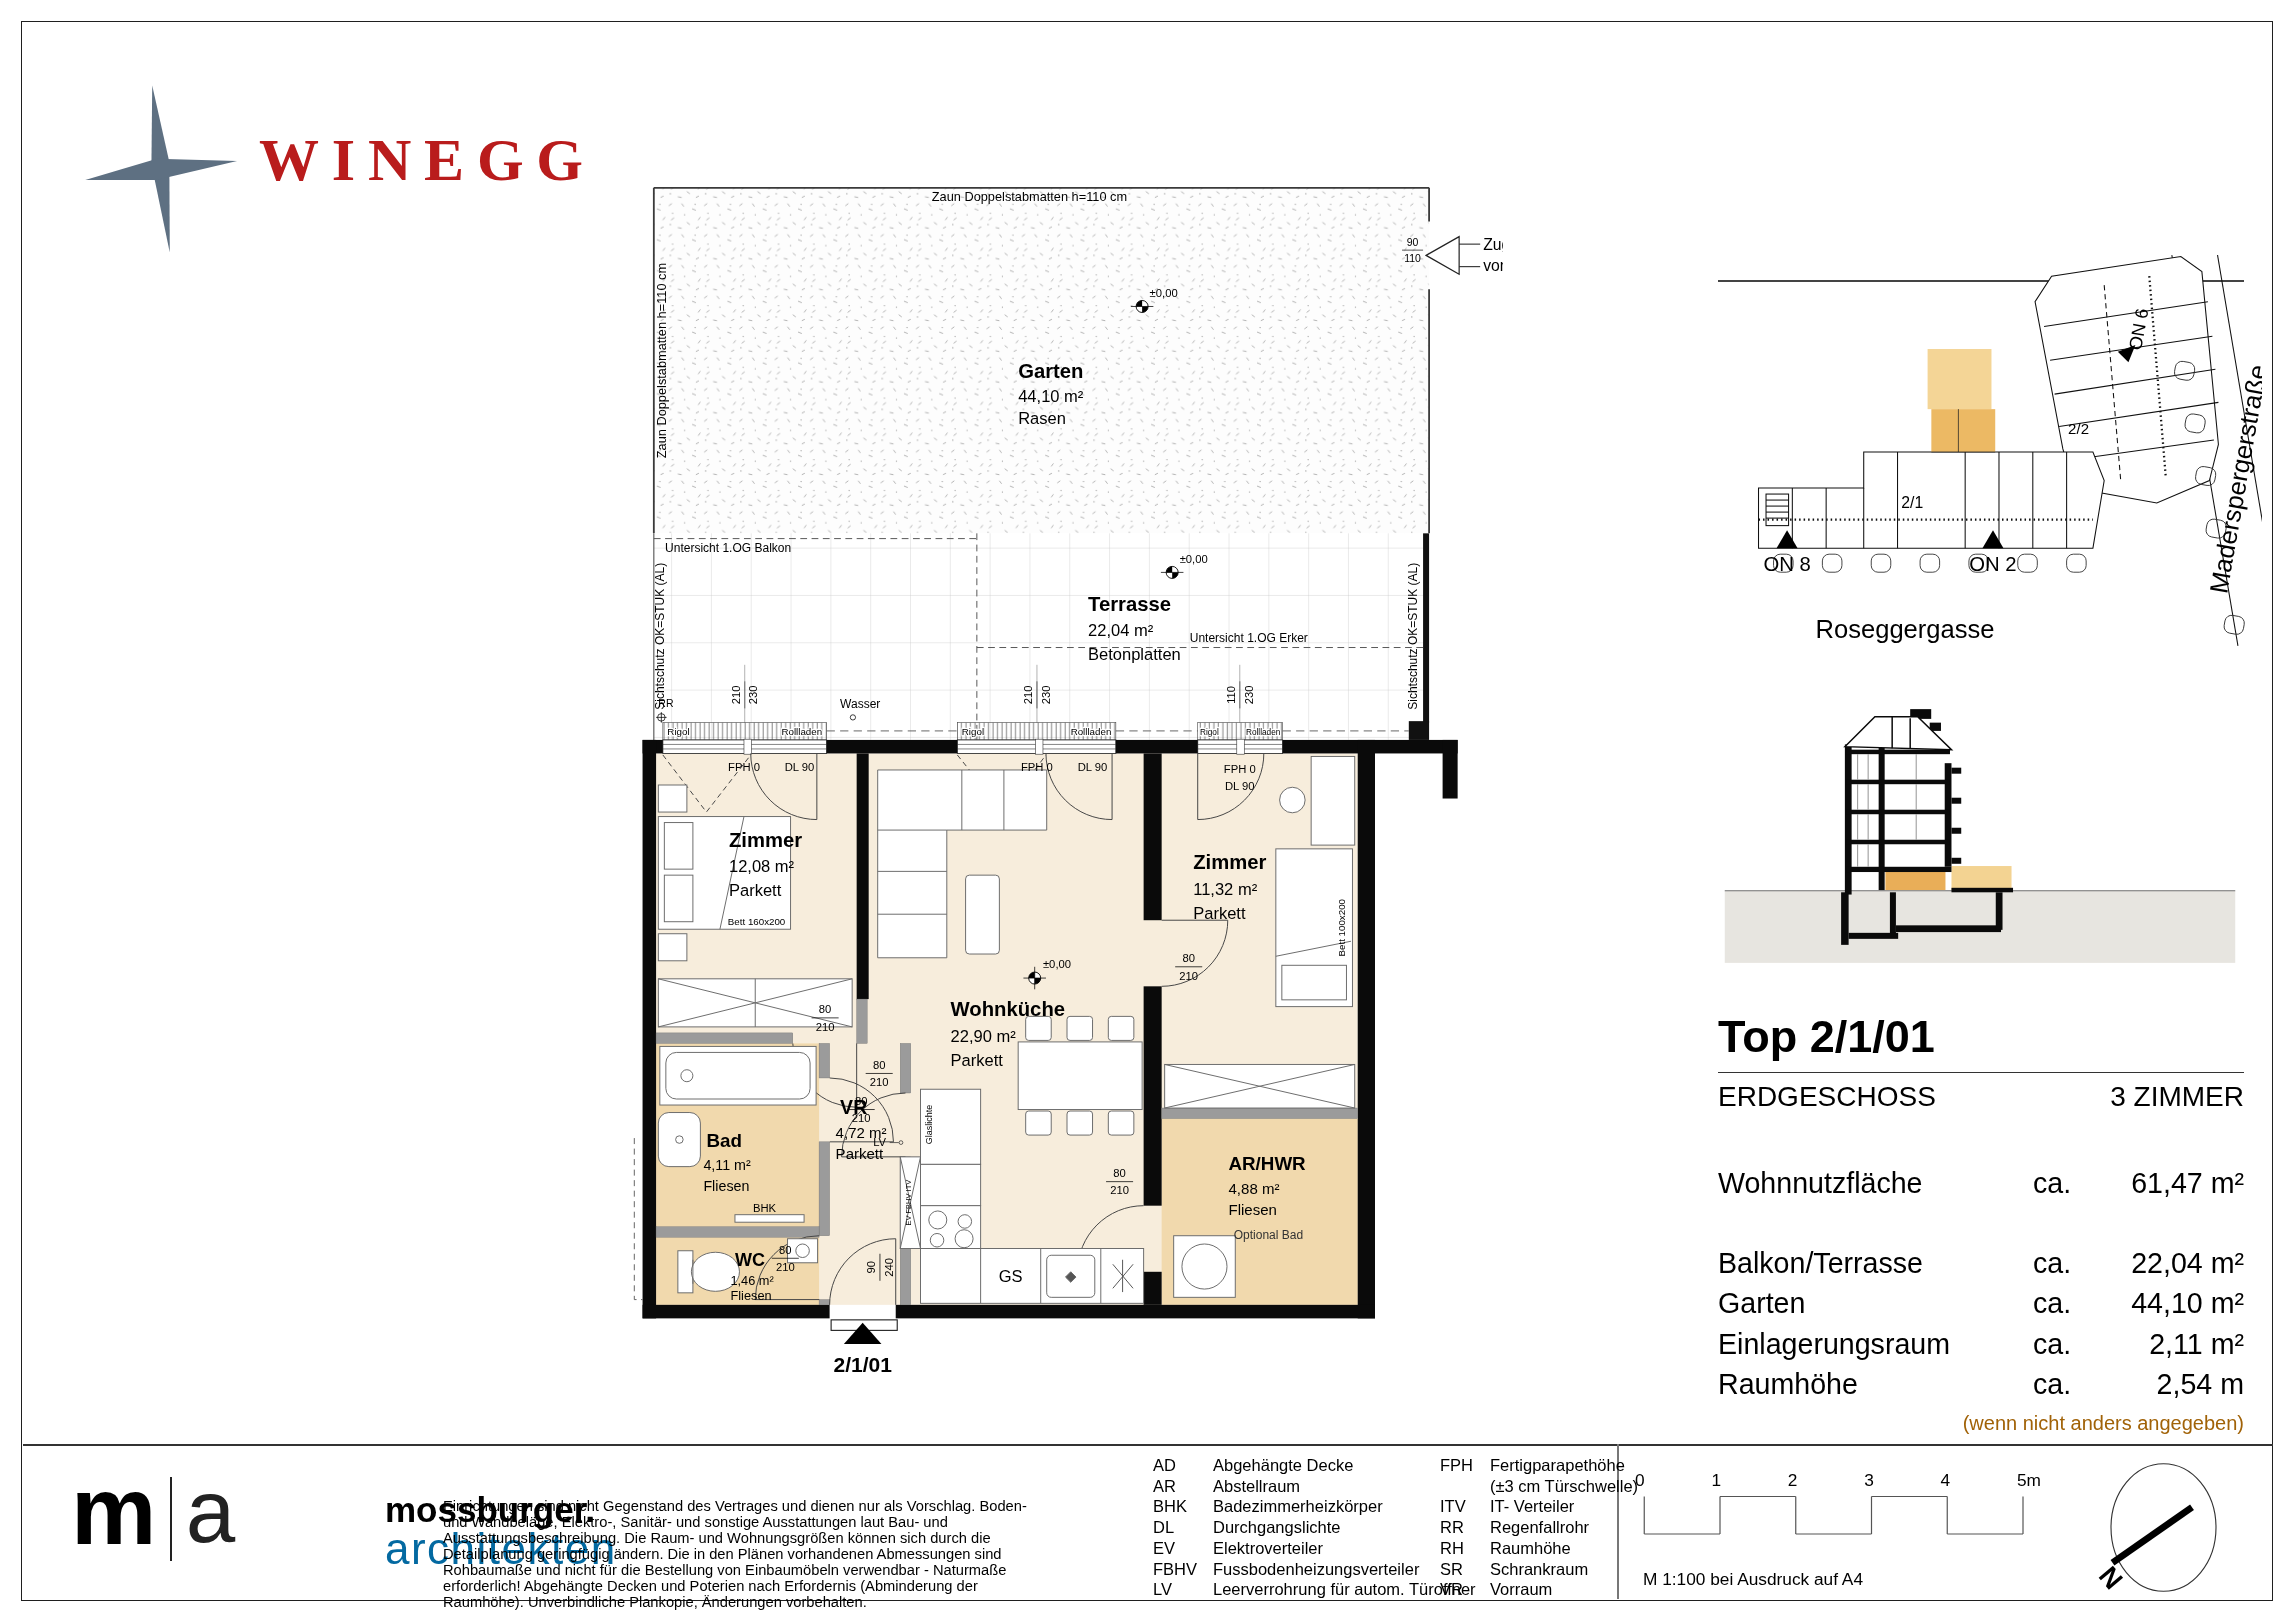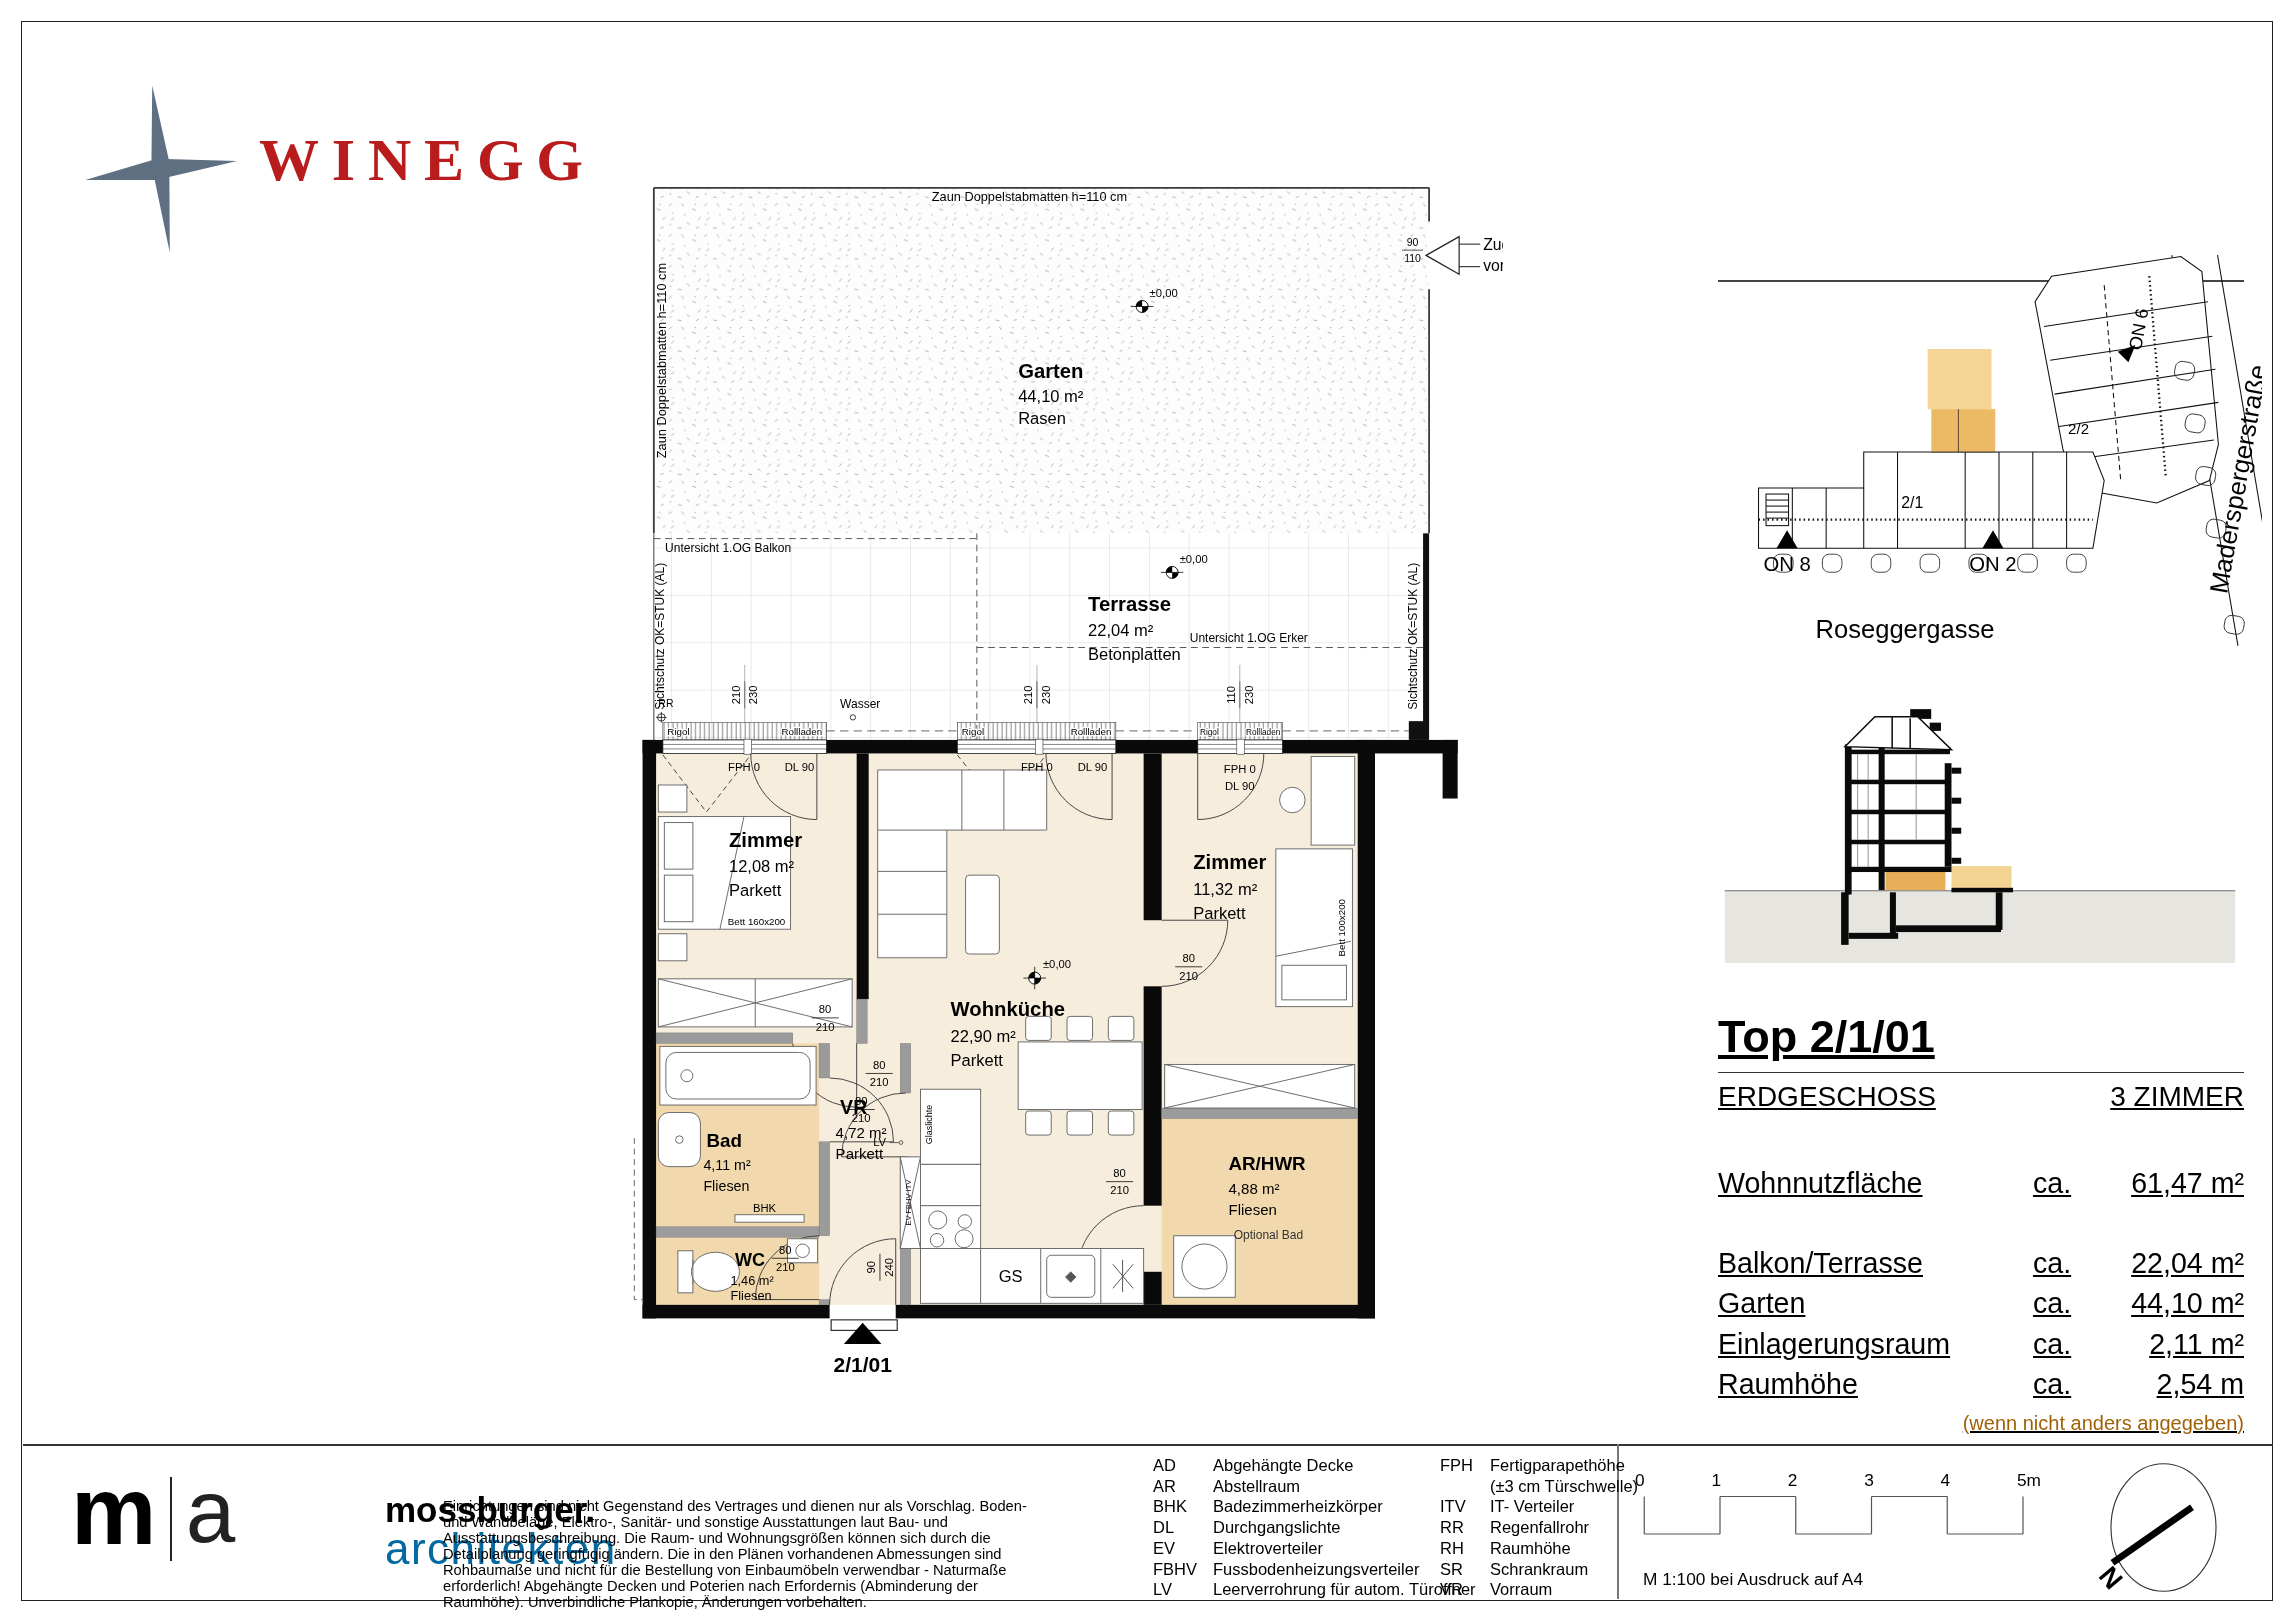--- a/index.html
+++ b/index.html
@@ -6,21 +6,21 @@
   .page{position:relative;width:2295px;height:1623px;background:#fff;font-family:"Liberation Sans",sans-serif;color:#000;overflow:hidden;}
   .frame{position:absolute;left:21px;top:21px;width:2250px;height:1578px;border:1.5px solid #1f1f1f;}
   .abs{position:absolute;}
   
   .brand-text{font-family:Liberation Serif, serif;font-weight:700;font-size:60px;letter-spacing:12.8px;color:#b91c1c;}
   .proj-title{font-size:43px;font-weight:bold;letter-spacing:0.4px;}
   .proj-city{font-size:32px;margin-top:7.5px;}
   .hline{position:absolute;background:#444;height:1.5px;}
   .vline{position:absolute;background:#444;width:1.5px;}
   
-  .info{position:absolute;left:1718px;top:1011px;width:526px;text-decoration:underline;}
+  .info{position:absolute;left:1718px;top:1011px;width:526px;}
   .info-title{font-size:45px;font-weight:bold;}
   .info-rule{border:none;border-top:1.5px solid #333;margin:9px 0 7.5px 0;}
   .info-row{display:flex;align-items:baseline;font-size:28.6px;}
   .info-row .lbl{flex:1;}
   .info-row .ca{width:68px;}
   .info-row .val{width:143px;text-align:right;}
   .floor-row{display:flex;justify-content:space-between;font-size:28px;margin-top:3px;}
   .note{font-size:20px;color:#a16207;text-align:right;margin-top:10.5px;}
   
   .ma-logo{position:absolute;left:71px;top:1474px;display:flex;align-items:flex-start;}

